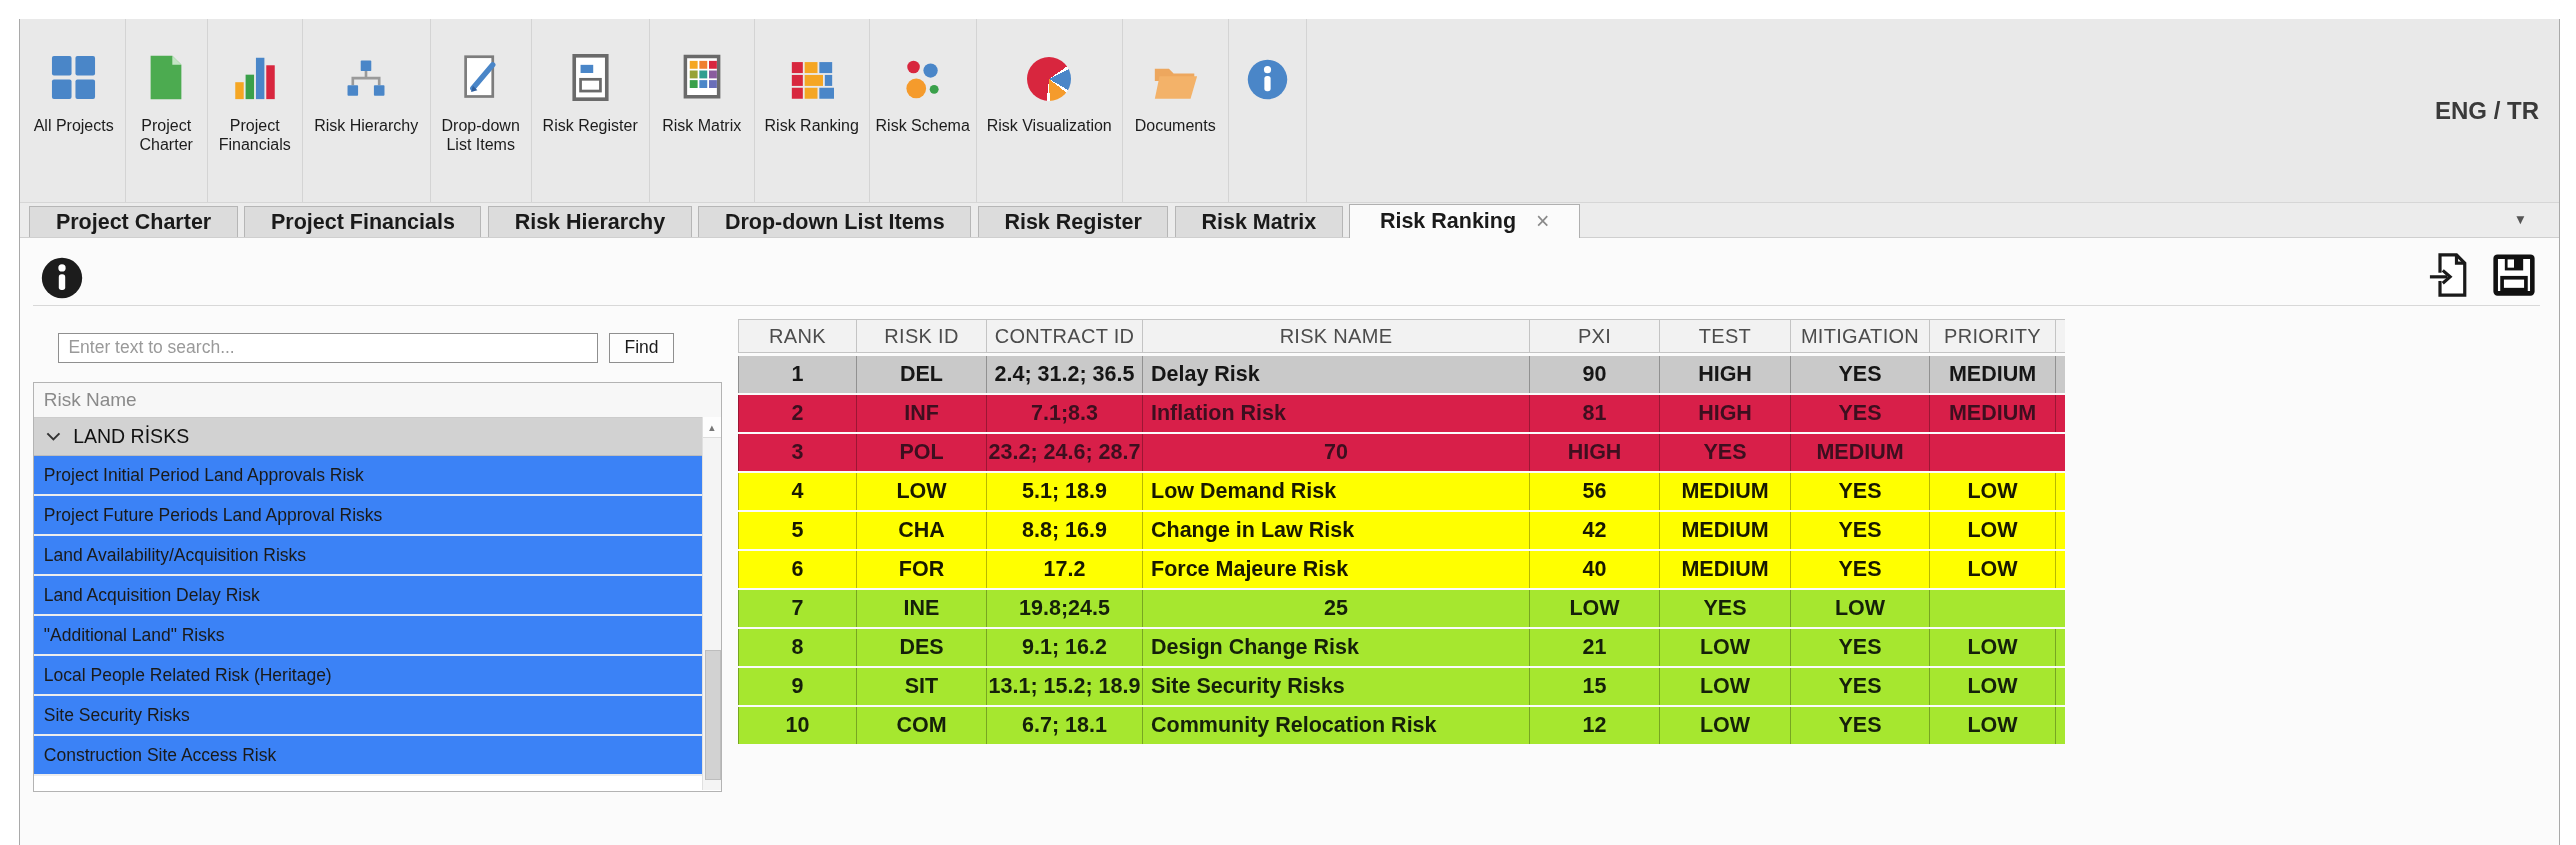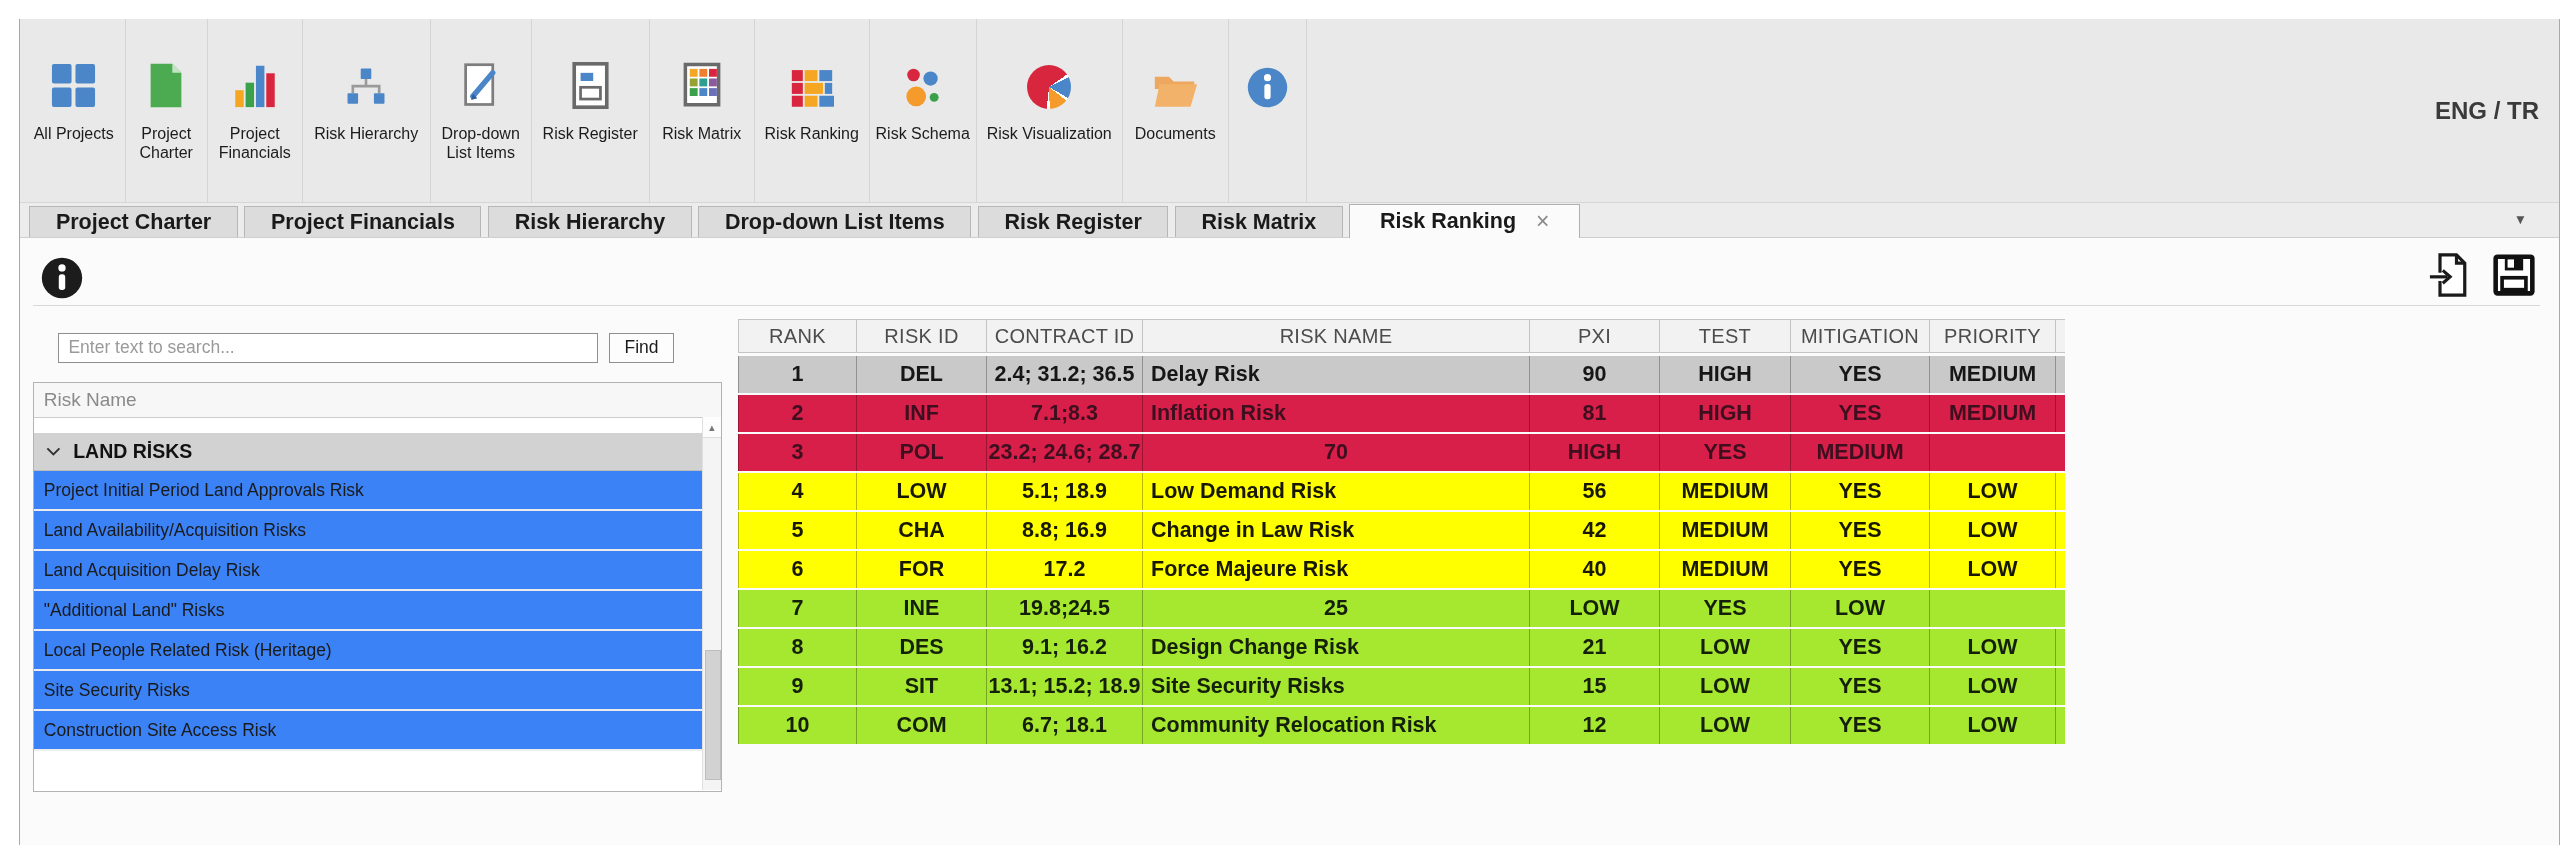--- a/index.html
+++ b/index.html
@@ -8,21 +8,21 @@
     border-left:1.3px solid #a9a9a9;border-right:1.3px solid #a9a9a9;box-sizing:border-box;background:#fbfbfb;}
   
   .titlebar{position:relative;height:55px;background:#4a6da7;display:flex;align-items:center;}
   .app-logo{position:absolute;left:20px;top:9.4px;width:27px;height:38px;}
   .title-text{width:100%;text-align:center;color:#e9eef7;font-size:20px;letter-spacing:0.7px;}
   .win-controls{position:absolute;right:27px;top:0;height:55px;display:flex;align-items:center;gap:48px;}
   .win-btn{width:27px;height:27px;display:flex;align-items:center;justify-content:center;cursor:pointer;}
   
   .toolbar{position:relative;height:183px;background:#e9e9e9;border-bottom:0.7px solid #d6d6d6;
     display:flex;align-items:stretch;padding-left:2.7px;}
-  .titem{display:flex;flex-direction:column;align-items:center;padding-top:40px;
+  .titem{display:flex;flex-direction:column;align-items:center;padding-top:32px;
     border-right:0.7px solid #d4d4d4;box-sizing:border-box;cursor:pointer;}
   .ticon{height:50px;display:flex;align-items:flex-end;justify-content:center;}
   .tlabel{margin-top:14.8px;font-size:16px;color:#1c1c1c;text-align:center;line-height:1.2;}
   .lang-toggle{position:absolute;right:20px;top:78px;font-size:24px;font-weight:bold;color:#3a3a3a;cursor:pointer;}
   
   .tabbar{position:relative;height:34px;background:#ececec;display:flex;align-items:flex-end;
     padding-left:9.4px;border-bottom:0.7px solid #cfcfcf;}
   .tab{height:31px;display:flex;align-items:center;padding:0 25.5px;background:#dcdcdc;
     border:0.7px solid #b6b6b6;border-bottom:none;margin-right:6.7px;font-size:21.5px;font-weight:bold;
     color:#1a1a1a;cursor:pointer;box-sizing:border-box;}
@@ -41,21 +41,21 @@
     font-family:"Liberation Sans","DejaVu Sans",sans-serif;}
   .search-input::placeholder{color:#9a9a9a;}
   .find-btn{position:absolute;left:589px;top:95px;width:65px;height:29.5px;background:#fdfdfd;
     border:0.7px solid #8f8f8f;font-size:17.5px;color:#1a1a1a;cursor:pointer;
     font-family:"Liberation Sans","DejaVu Sans",sans-serif;}
   .left-list{position:absolute;left:13.4px;top:144px;width:689px;height:410px;background:#fff;
     border:0.7px solid #b3b3b3;box-sizing:border-box;overflow:hidden;}
   .list-header{height:34px;background:#f7f7f7;border-bottom:0.7px solid #cccccc;display:flex;
     align-items:center;padding-left:9.4px;font-size:19px;color:#8a8a8a;}
   .list-group{height:37px;background:#d2d2d2;border-bottom:0.7px solid #bdbdbd;display:flex;
-    align-items:center;padding-left:12px;font-size:19.5px;font-weight:bold;color:#111;cursor:pointer;margin-top:15px;}
+    align-items:center;padding-left:12px;font-size:19.5px;font-weight:normal;color:#111;cursor:pointer;}
   .group-chevron{margin-right:12px;display:flex;align-items:center;}
   .litem{height:40px;background:#3b82f6;border-bottom:2px solid #ededed;display:flex;align-items:center;
     padding-left:9.4px;font-size:17.5px;color:#1a1a1a;cursor:pointer;box-sizing:border-box;
     width:calc(100% - 19px);}
   .vscroll{position:absolute;top:34px;right:0.7px;bottom:0.7px;width:17.5px;background:#f4f4f4;
     border-left:0.7px solid #e0e0e0;}
   .vscroll-up{height:20px;background:#fdfdfd;border-bottom:0.7px solid #ddd;display:flex;
     align-items:center;justify-content:center;font-size:9.4px;color:#777;cursor:pointer;}
   .vscroll-thumb{position:absolute;left:1.3px;top:233px;width:14px;height:128px;background:#d2d2d2;
     border:0.7px solid #bdbdbd;cursor:pointer;}
@@ -303,20 +303,23 @@
             </svg>
         </span>
         <span>LAND RİSKS</span>
       </div>
       <div>
 
           <div class="litem">
             <span>Project Initial Period Land Approvals Risk</span>
           </div>
 
+          <div class="litem">
+            <span>Project Future Periods Land Approval Risks</span>
+          </div>
 
           <div class="litem">
             <span>Land Availability/Acquisition Risks</span>
           </div>
 
           <div class="litem">
             <span>Land Acquisition Delay Risk</span>
           </div>
 
           <div class="litem">

